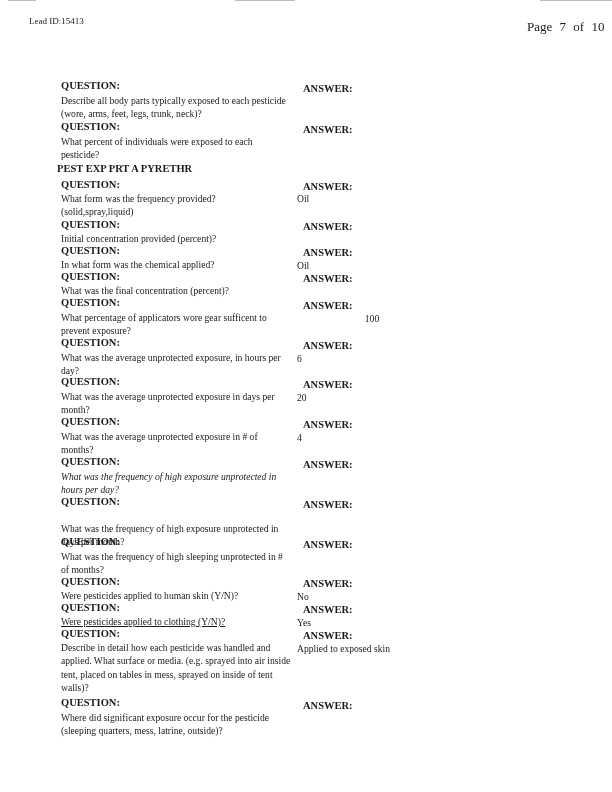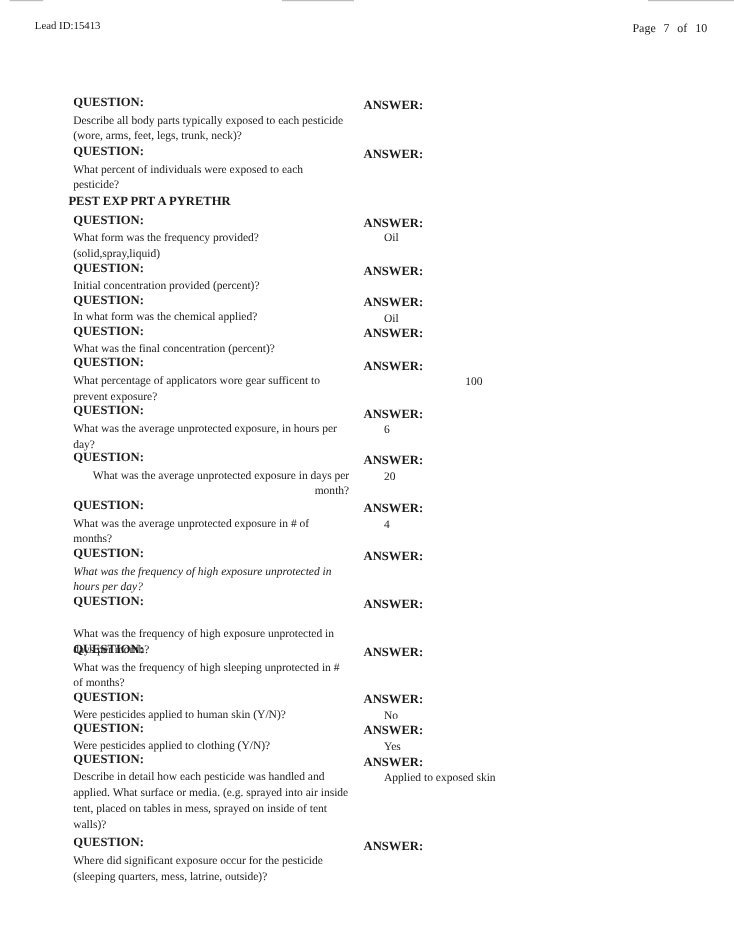--- a/index.html
+++ b/index.html
@@ -1,26 +1,26 @@
 <!DOCTYPE html>
 <html><head>
 <meta charset="utf-8">
 <style>
   html, body { margin: 0; padding: 0; background: #ffffff; }
   body { width: 612px; height: 792px; position: relative; overflow: hidden;
          font-family: "Liberation Serif", "DejaVu Serif", serif; color: #1a1a1a; }
   .topline { position: absolute; top: 0; height: 1px; background: #bdbdbd; }
   .hdr-left { position: absolute; left: 29px; top: 16px; font-size: 9px; }
-  .hdr-right { position: absolute; left: 527px; top: 19px; font-size: 10px; }
+  .hdr-right { position: absolute; left: 527px; top: 19px; font-size: 13px; }
   .hdr-right span { margin-right: 4px; }
   .block { position: absolute; left: 61px; width: 560px; }
   .q-label { position: absolute; left: 0; font-weight: bold; font-size: 10.5px; }
   .a-label { position: absolute; left: 242px; font-weight: bold; font-size: 10.5px; }
   .q-text { position: absolute; left: 0; width: 230px; font-size: 9.6px; line-height: 13.3px; }
-  .a-text { position: absolute; left: 259px; width: 150px; font-size: 9.6px; line-height: 13.3px; }
+  .a-text { position: absolute; left: 236px; width: 150px; font-size: 9.6px; line-height: 13.3px; }
   .section { position: absolute; left: 57px; font-weight: bold; font-size: 10.5px; }
 </style>
 </head>
 <body>
 
 <div class="topline" style="left:8px;width:28px;"></div>
 <div class="topline" style="left:235px;width:60px;"></div>
 <div class="topline" style="left:540px;width:72px;"></div>
 
 <div class="hdr-left">Lead ID:15413</div>
@@ -85,21 +85,21 @@
 <div class="block" style="top:337px;">
   <div class="q-label" style="top:0;">QUESTION:</div>
   <div class="a-label" style="top:3px;">ANSWER:</div>
   <div class="q-text" style="top:14px;">What was the average unprotected exposure, in hours per day?</div>
   <div class="a-text" style="top:15px;">6</div>
 </div>
 
 <div class="block" style="top:376px;">
   <div class="q-label" style="top:0;">QUESTION:</div>
   <div class="a-label" style="top:3px;">ANSWER:</div>
-  <div class="q-text" style="top:14px;text-align:right;">What was the average unprotected exposure in days per month?</div>
+  <div class="q-text" style="top:14px;">What was the average unprotected exposure in days per month?</div>
   <div class="a-text" style="top:15px;">20</div>
 </div>
 
 <div class="block" style="top:416px;">
   <div class="q-label" style="top:0;">QUESTION:</div>
   <div class="a-label" style="top:3px;">ANSWER:</div>
   <div class="q-text" style="top:14px;">What was the average unprotected exposure in # of months?</div>
   <div class="a-text" style="top:15px;">4</div>
 </div>
 
@@ -127,21 +127,21 @@
 <div class="block" style="top:576px;">
   <div class="q-label" style="top:0;">QUESTION:</div>
   <div class="a-label" style="top:2px;">ANSWER:</div>
   <div class="q-text" style="top:13px;">Were pesticides applied to human skin (Y/N)?</div>
   <div class="a-text" style="top:14px;">No</div>
 </div>
 
 <div class="block" style="top:602px;">
   <div class="q-label" style="top:0;">QUESTION:</div>
   <div class="a-label" style="top:2px;">ANSWER:</div>
-  <div class="q-text" style="top:13px;">Were pesticides applied to clothing (Y/N)?</div>
+  <div class="q-text" style="top:13px;text-decoration:underline;">Were pesticides applied to clothing (Y/N)?</div>
   <div class="a-text" style="top:14px;">Yes</div>
 </div>
 
 <div class="block" style="top:628px;">
   <div class="q-label" style="top:0;">QUESTION:</div>
   <div class="a-label" style="top:2px;">ANSWER:</div>
   <div class="q-text" style="top:13px;">Describe in detail how each pesticide was handled and applied.  What surface or media. (e.g. sprayed into air inside tent, placed on tables in mess, sprayed on inside of tent walls)?</div>
   <div class="a-text" style="top:14px;">Applied to exposed skin</div>
 </div>
 

